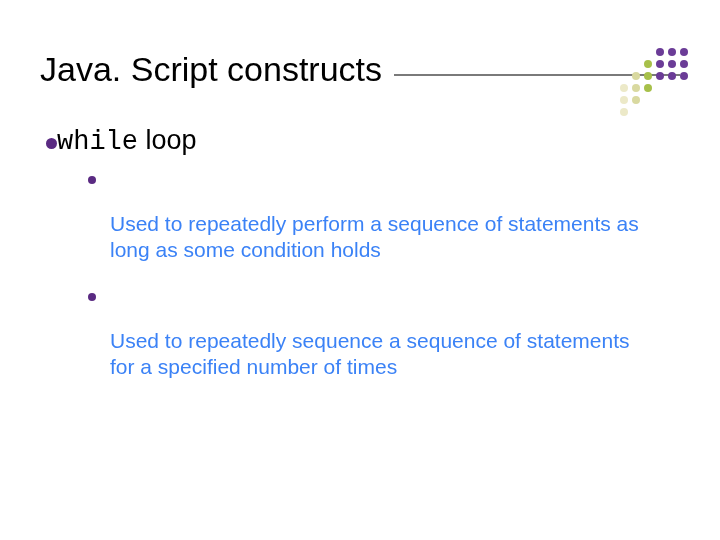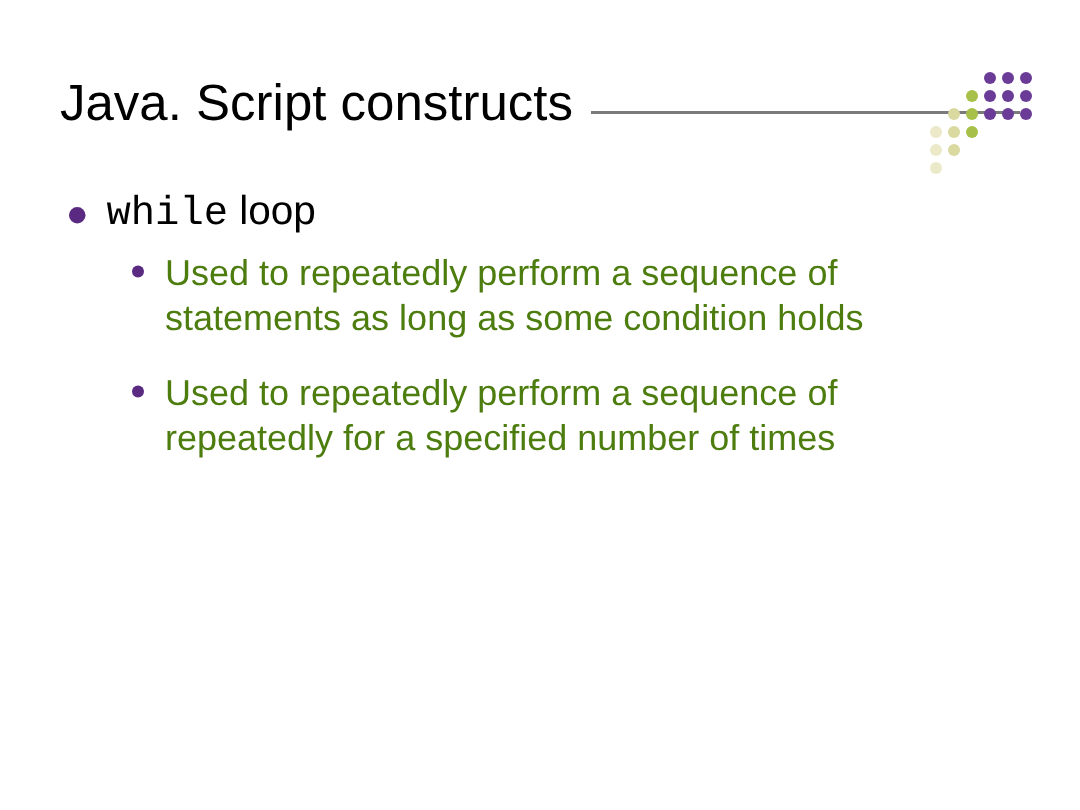--- a/index.html
+++ b/index.html
@@ -47,21 +47,20 @@
     height: 8px;
     border-radius: 50%;
     display: block;
   }
   .content {
     padding-left: 6px;
   }
   .item-l1 {
     display: flex;
     align-items: baseline;
-    gap: 14px;
     margin-bottom: 10px;
   }
   .item-l1:nth-of-type(n+2) { margin-top: 26px; }
   .bullet-l1 {
     width: 11px;
     height: 11px;
     background: #5a2a82;
     border-radius: 50%;
     flex: none;
     margin-top: 10px;
@@ -82,23 +81,24 @@
   }
   .bullet-l2 {
     width: 8px;
     height: 8px;
     background: #5a2a82;
     border-radius: 50%;
     flex: none;
     margin-top: 9px;
   }
   .text-l2 {
-    font-size: 24px;
+    font-size: 21px;
     line-height: 1.25;
-    color: #4d7c0f;
+    color: #3b82f6;
+    margin-top: 44px;
   }
 </style>
 </head>
 <body>
 
 <div class="slide">
 
   <div class="dots">
       <span style="background: transparent;"></span>
       <span style="background: transparent;"></span>
@@ -151,17 +151,17 @@
         <span class="mono">while</span><span> loop</span>
       </span>
     </div>
     <div class="item-l2">
       <span class="bullet-l2"></span>
       <span class="text-l2">Used to repeatedly perform a sequence of statements as long as some condition holds</span>
     </div>
 
     <div class="item-l2">
       <span class="bullet-l2"></span>
-      <span class="text-l2">Used to repeatedly perform a sequence of repeatedly for a specified number of times</span>
+      <span class="text-l2">Used to repeatedly sequence a sequence of statements for a specified number of times</span>
     </div>
 
   </div>
 </div>
 
 </body></html>

